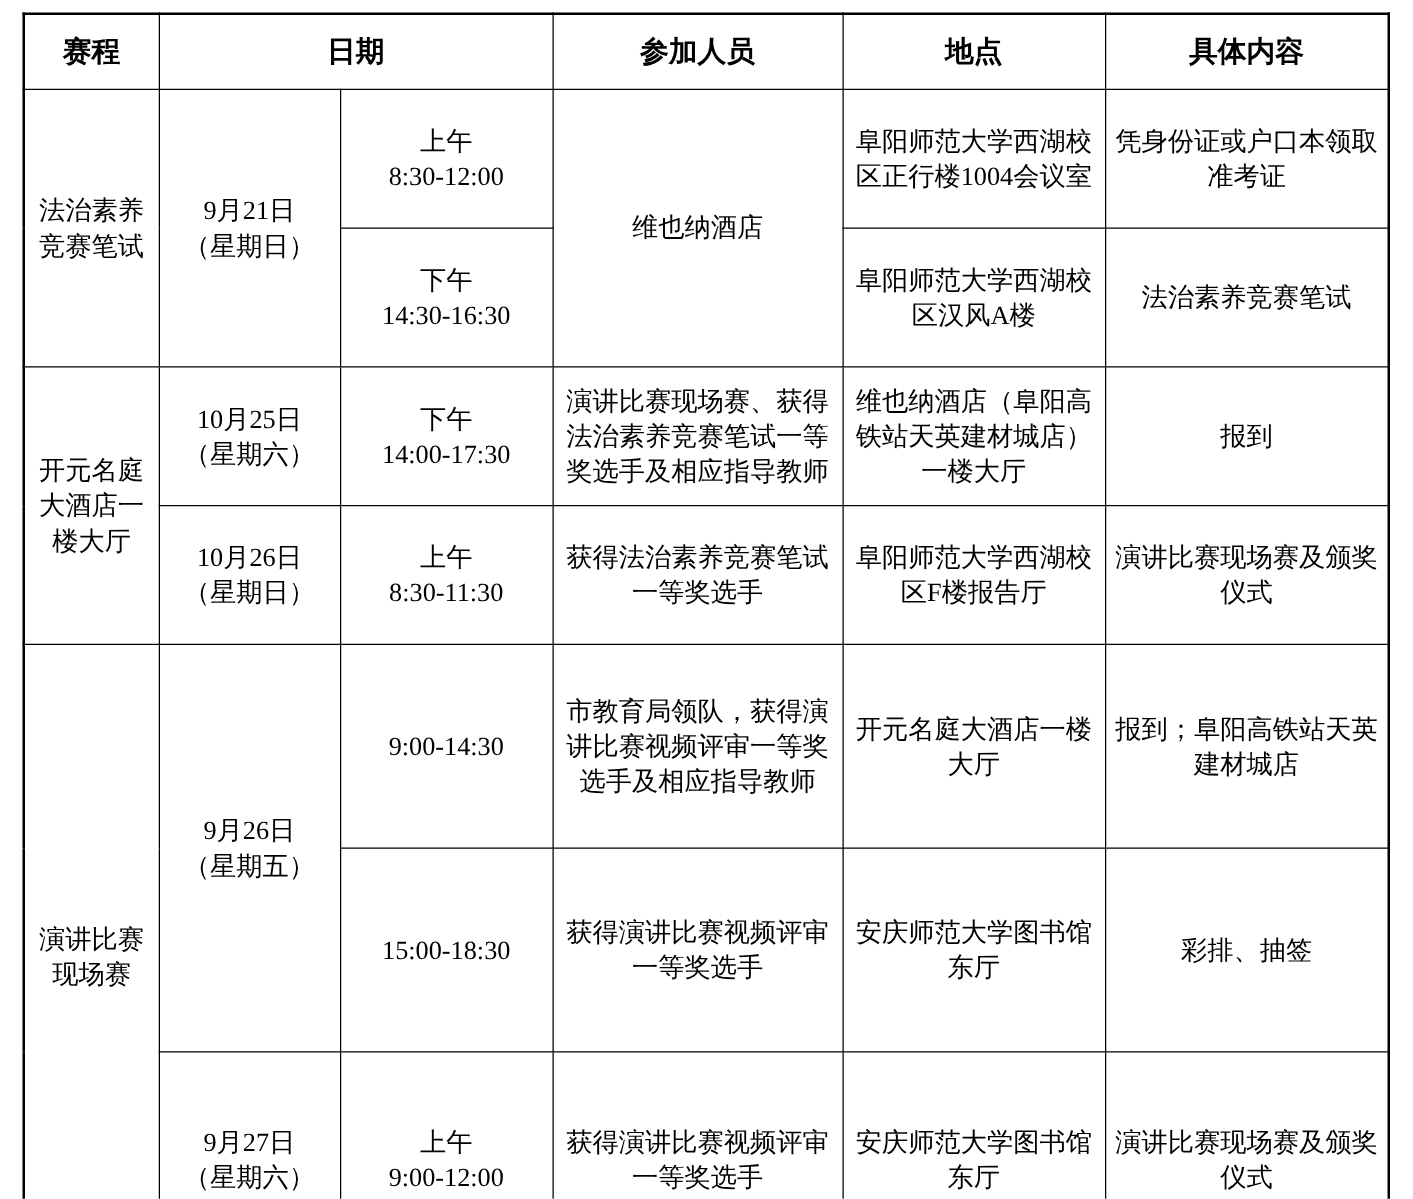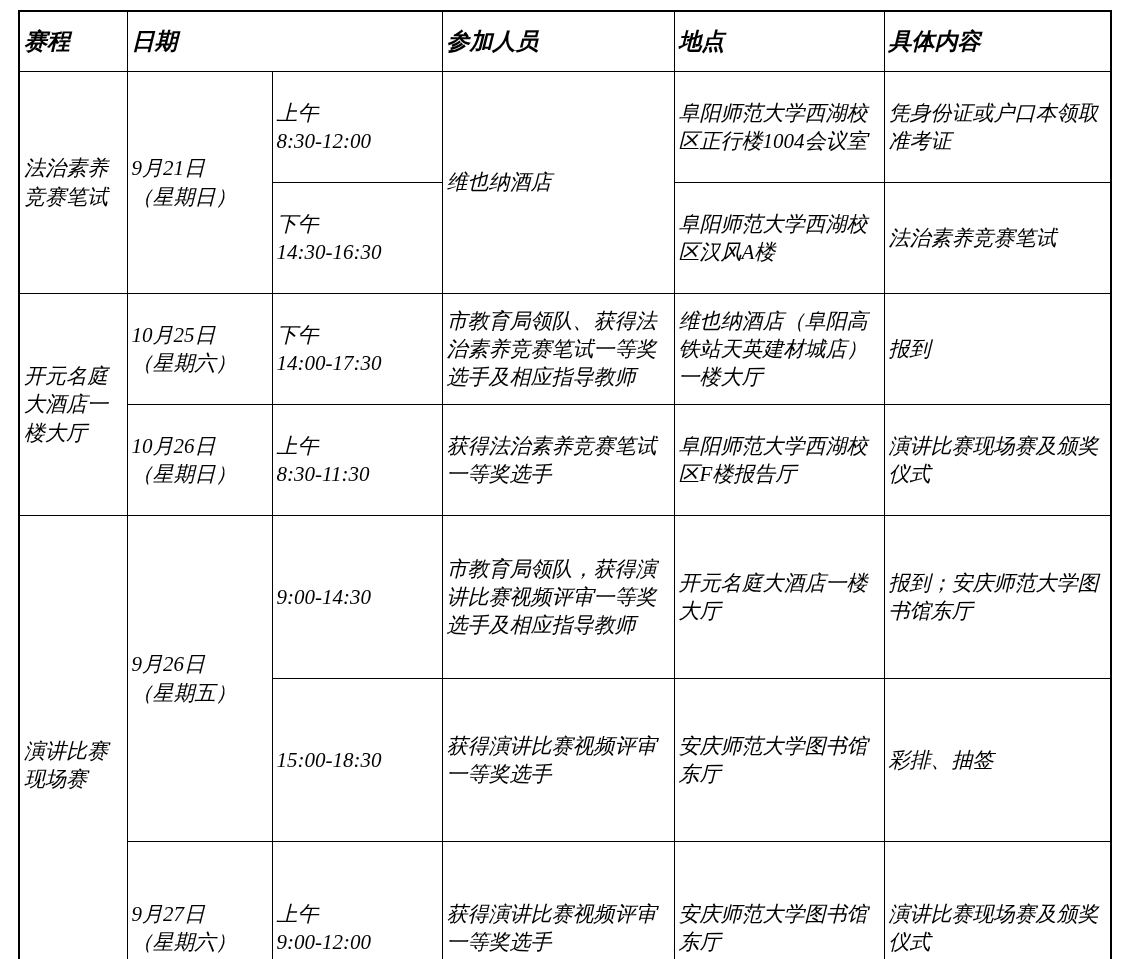--- a/index.html
+++ b/index.html
@@ -21,28 +21,27 @@
     padding: 10px 18px 10px 18px;
   }
   table.schedule {
     width: 1092px;
     border-collapse: collapse;
     table-layout: fixed;
     border: 2px solid #000;
   }
   table.schedule td, table.schedule th {
     border: 1.5px solid #000;
-    text-align: left;
+    text-align: center;
     vertical-align: middle;
     font-size: 21px;
     line-height: 1.35;
     padding: 6px 4px;
     font-weight: normal;
     word-break: break-word;
-    font-style: italic;
   }
   table.schedule thead th {
     font-weight: bold;
     font-size: 23px;
     padding: 14px 4px;
   }
   col.c-stage { width: 108px; }
   col.c-date  { width: 145px; }
   col.c-time  { width: 170px; }
   col.c-people{ width: 232px; }
@@ -91,39 +90,39 @@
       <tr>
         <td class="tall">下午<br>14:30-16:30</td>
         <td>阜阳师范大学西湖校区汉风A楼</td>
         <td>法治素养竞赛笔试</td>
       </tr>
 
       <tr>
         <td rowspan="2" class="stage-cell">开元名庭大酒店一楼大厅</td>
         <td class="two-line">10月25日<br>（星期六）</td>
         <td class="tall">下午<br>14:00-17:30</td>
-        <td>市教育局领队、获得法治素养竞赛笔试一等奖选手及相应指导教师</td>
+        <td>演讲比赛现场赛、获得法治素养竞赛笔试一等奖选手及相应指导教师</td>
         <td>维也纳酒店（阜阳高铁站天英建材城店）一楼大厅</td>
         <td>报到</td>
       </tr>
       <tr>
         <td class="two-line">10月26日<br>（星期日）</td>
         <td class="tall">上午<br>8:30-11:30</td>
         <td>获得法治素养竞赛笔试一等奖选手</td>
         <td>阜阳师范大学西湖校区F楼报告厅</td>
         <td>演讲比赛现场赛及颁奖仪式</td>
       </tr>
 
       <tr>
         <td rowspan="3" class="stage-cell">演讲比赛现场赛</td>
         <td rowspan="2" class="two-line">9月26日<br>（星期五）</td>
         <td style="height:150px">9:00-14:30</td>
         <td>市教育局领队，获得演讲比赛视频评审一等奖选手及相应指导教师</td>
         <td>开元名庭大酒店一楼大厅</td>
-        <td>报到；安庆师范大学图书馆东厅</td>
+        <td>报到；阜阳高铁站天英建材城店</td>
       </tr>
       <tr>
         <td style="height:150px">15:00-18:30</td>
         <td>获得演讲比赛视频评审一等奖选手</td>
         <td>安庆师范大学图书馆东厅</td>
         <td>彩排、抽签</td>
       </tr>
       <tr>
         <td class="two-line">9月27日<br>（星期六）</td>
         <td style="height:160px">上午<br>9:00-12:00</td>

